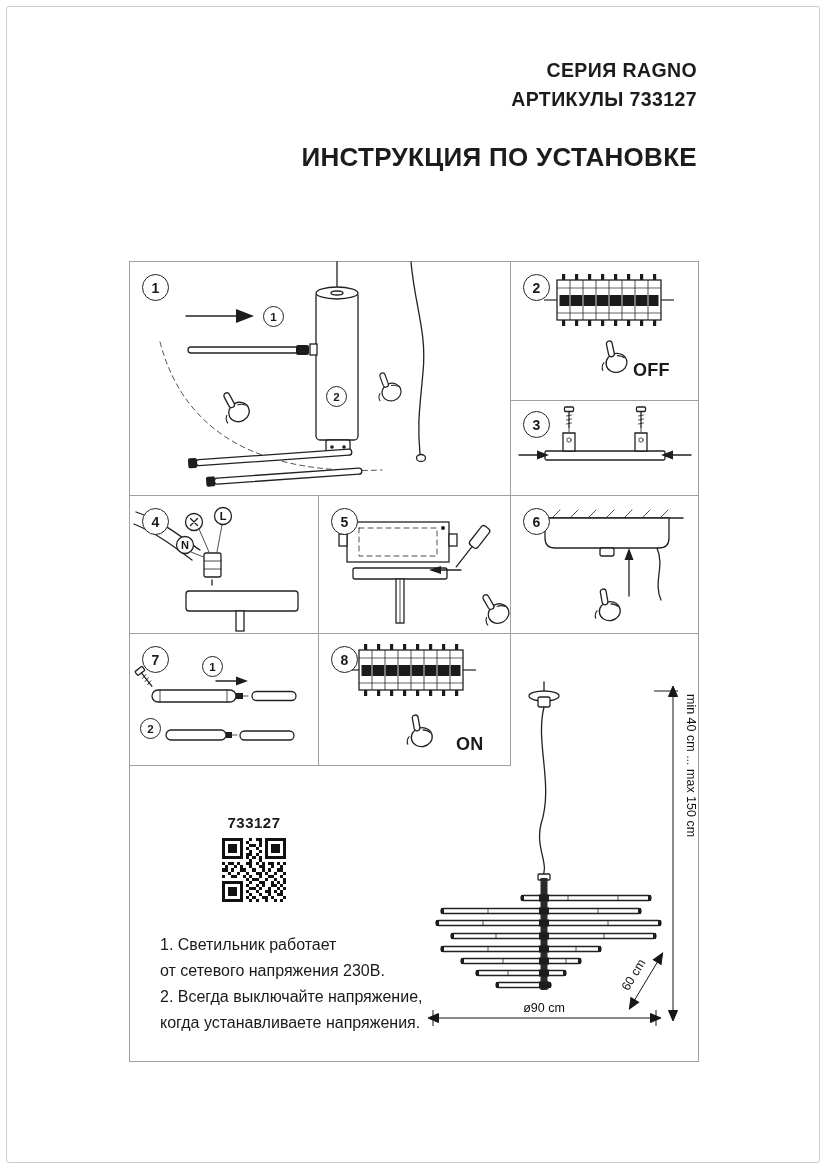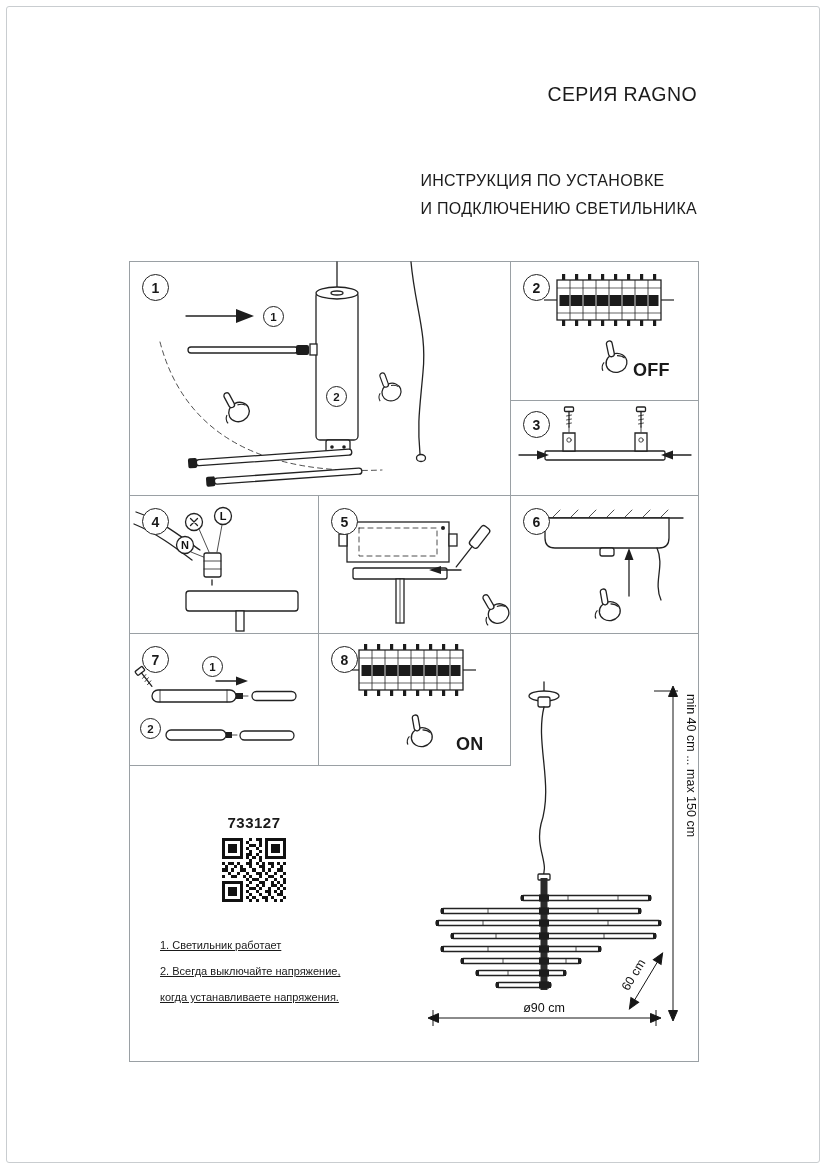--- a/index.html
+++ b/index.html
@@ -1,23 +1,23 @@
 <!DOCTYPE html>
 <html><head>
 <meta charset="utf-8">
 <style>
   html,body { margin:0; padding:0; background:#fff; }
   .page { position:relative; width:826px; height:1169px; background:#fff;
           font-family:"Liberation Sans", sans-serif; color:#1a1a1a; overflow:hidden; }
   .page-border { position:absolute; inset:6px; border:1px solid #c9cdd0; border-radius:3px; }
 
-  .hdr { position:absolute; right:129px; text-align:left; font-weight:normal;
-         white-space:nowrap; color:#1c1c1c;margin-top:24px; }
+  .hdr { position:absolute; right:129px; text-align:right; font-weight:bold;
+         white-space:nowrap; color:#1c1c1c; }
   #hdr-top { top:56px; font-size:19.5px; line-height:29px; letter-spacing:.4px; }
-  #hdr-title { top:143px; font-size:16px; line-height:28px; letter-spacing:.3px; }
+  #hdr-title { top:143px; font-size:26px; line-height:28px; letter-spacing:.3px; }
 
   .frame { position:absolute; left:129px; top:261px; width:568px; height:799px;
            border:1px solid #9aa0a4; }
   .gl { position:absolute; background:#9aa0a4; }
   #gl-v1 { left:380px; top:0; width:1px; height:503px; }
   #gl-v2 { left:188px; top:233px; width:1px; height:270px; }
   #gl-h1 { left:380px; top:138px; width:188px; height:1px; }
   #gl-h2 { left:0; top:233px; width:568px; height:1px; }
   #gl-h3 { left:0; top:371px; width:568px; height:1px; }
   #gl-h4 { left:0; top:503px; width:381px; height:1px; }
@@ -39,21 +39,21 @@
              font-size:14px; font-weight:bold; background:#fff; box-sizing:border-box; }
   .substep { position:absolute; width:21px; height:21px; border:1.3px solid #222;
              border-radius:50%; display:flex; align-items:center; justify-content:center;
              font-size:11.5px; font-weight:bold; background:#fff; box-sizing:border-box; }
   .pwr { position:absolute; font-weight:bold; font-size:18px; letter-spacing:.3px; }
 
   .article { position:absolute; left:90px; top:52px; width:68px; text-align:center;
              font-weight:bold; font-size:15px; letter-spacing:.5px; }
   #qr { position:absolute; left:92px; top:76px; width:64px; height:64px; }
   .notes { position:absolute; left:30px; top:170px; }
-  .note-line { font-size:11px; line-height:26px;text-decoration:underline; }
+  .note-line { font-size:16px; line-height:26px; }
 
   svg { display:block; overflow:visible; }
   .ln   { stroke:#222; fill:none; stroke-width:1.3; stroke-linecap:round; stroke-linejoin:round; }
   .thin { stroke-width:.8; }
   .fw   { stroke:#222; fill:#fff; stroke-width:1.3; }
   .fb   { fill:#1d1d1d; stroke:none; }
   .dash { stroke-dasharray:5 4; }
   .dimln { stroke:#161616; stroke-width:1; fill:none; }
   .dimtext { font-size:12.5px; fill:#111; }
   .symtext { font-size:11px; font-weight:bold; fill:#111; }
@@ -115,24 +115,24 @@
     </g>
     <polygon id="arrow-head" points="0,-7 4.5,3.5 -4.5,3.5" fill="#161616"></polygon>
   </defs>
 </svg>
 
 <div class="page">
   <div class="page-border"></div>
 
   <div class="hdr" id="hdr-top">
     <div>СЕРИЯ RAGNO</div>
+    <div>АРТИКУЛЫ 733127</div>
   </div>
   <div class="hdr" id="hdr-title">
     <div>ИНСТРУКЦИЯ ПО УСТАНОВКЕ</div>
-    <div>И ПОДКЛЮЧЕНИЮ СВЕТИЛЬНИКА</div>
   </div>
 
   <div class="frame">
     <div class="gl" id="gl-v1"></div>
     <div class="gl" id="gl-v2"></div>
     <div class="gl" id="gl-h1"></div>
     <div class="gl" id="gl-h2"></div>
     <div class="gl" id="gl-h3"></div>
     <div class="gl" id="gl-h4"></div>
 
@@ -334,20 +334,21 @@
         </g>
         <g transform="translate(0,14)">
           <rect x="0" y="0" width="7" height="7" fill="#111"></rect>
             <rect x="1" y="1" width="5" height="5" fill="#fff"></rect>
             <rect x="2" y="2" width="3" height="3" fill="#111"></rect>
         </g>
         <path fill="#111" d="M9 0h1v1h-1z M11 0h2v1h-2z M8 1h1v1h-1z M12 1h1v1h-1z M9 2h2v1h-2z M12 2h1v1h-1z M8 3h1v1h-1z M11 3h1v1h-1z M9 4h1v1h-1z M12 4h1v1h-1z M8 5h2v1h-2z M11 5h1v1h-1z M8 6h1v1h-1z M10 6h1v1h-1z M12 6h1v1h-1z M9 7h1v1h-1z M12 7h1v1h-1z M0 8h1v1h-1z M2 8h2v1h-2z M5 8h1v1h-1z M8 8h2v1h-2z M11 8h1v1h-1z M13 8h1v1h-1z M15 8h2v1h-2z M18 8h1v1h-1z M20 8h1v1h-1z M1 9h1v1h-1z M4 9h1v1h-1z M6 9h1v1h-1z M9 9h1v1h-1z M12 9h2v1h-2z M16 9h1v1h-1z M19 9h1v1h-1z M0 10h2v1h-2z M3 10h1v1h-1z M6 10h2v1h-2z M10 10h1v1h-1z M13 10h1v1h-1z M15 10h1v1h-1z M18 10h2v1h-2z M2 11h1v1h-1z M5 11h1v1h-1z M8 11h1v1h-1z M11 11h2v1h-2z M14 11h1v1h-1z M17 11h1v1h-1z M20 11h1v1h-1z M0 12h1v1h-1z M3 12h2v1h-2z M7 12h1v1h-1z M9 12h1v1h-1z M12 12h1v1h-1z M15 12h2v1h-2z M19 12h1v1h-1z M8 13h1v1h-1z M10 13h2v1h-2z M14 13h1v1h-1z M17 13h1v1h-1z M20 13h1v1h-1z M9 14h1v1h-1z M12 14h2v1h-2z M16 14h1v1h-1z M18 14h1v1h-1z M20 14h1v1h-1z M8 15h1v1h-1z M11 15h1v1h-1z M13 15h1v1h-1z M16 15h2v1h-2z M19 15h1v1h-1z M9 16h2v1h-2z M12 16h1v1h-1z M15 16h1v1h-1z M18 16h1v1h-1z M20 16h1v1h-1z M8 17h1v1h-1z M11 17h1v1h-1z M14 17h2v1h-2z M17 17h1v1h-1z M19 17h1v1h-1z M9 18h1v1h-1z M12 18h1v1h-1z M15 18h1v1h-1z M18 18h2v1h-2z M8 19h1v1h-1z M10 19h1v1h-1z M13 19h2v1h-2z M16 19h1v1h-1z M20 19h1v1h-1z M9 20h1v1h-1z M11 20h1v1h-1z M14 20h1v1h-1z M17 20h1v1h-1z M19 20h1v1h-1z"></path>
       </svg>
       <div class="notes">
         <div class="note-line">1. Светильник работает</div>
+        <div class="note-line">от сетевого напряжения 230В.</div>
         <div class="note-line">2. Всегда выключайте напряжение,</div>
         <div class="note-line">когда устанавливаете напряжения.</div>
       </div>
     </div>
 
     <svg id="chand" viewBox="0 0 290 387">
       <line class="ln" x1="136" y1="8" x2="136" y2="17"></line>
       <ellipse class="fw" cx="136" cy="22" rx="15" ry="5"></ellipse>
       <rect class="fw" x="130" y="23" width="12" height="10" rx="2"></rect>
       <path class="ln" d="M136 33 C127 70 146 110 133 150 C127 175 142 190 134 204" stroke-width="1.5"></path>

